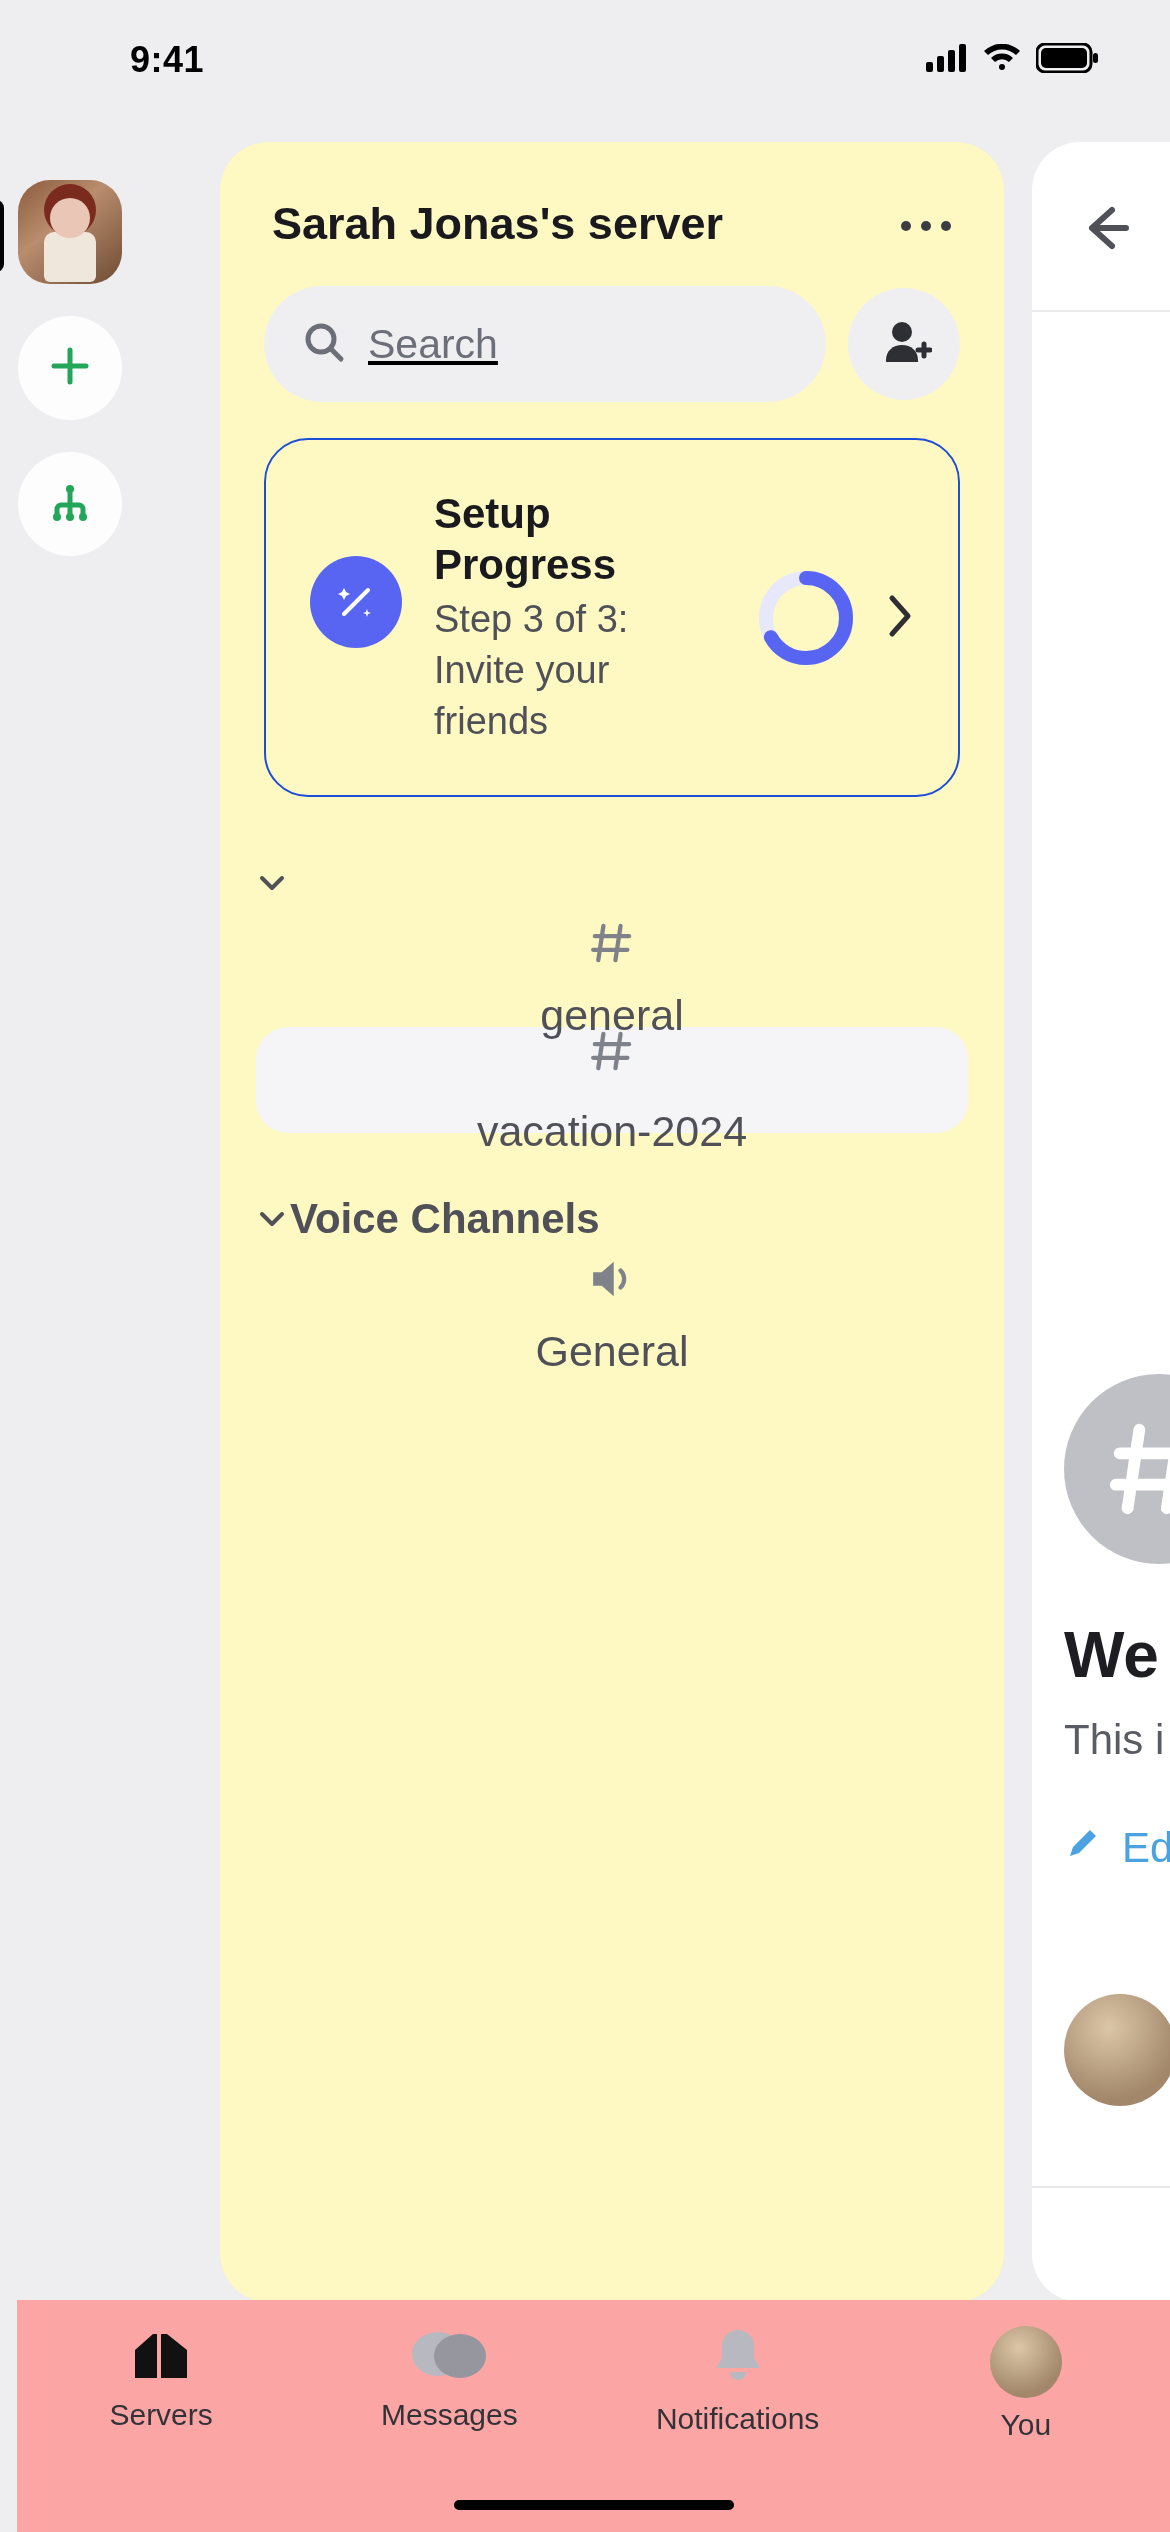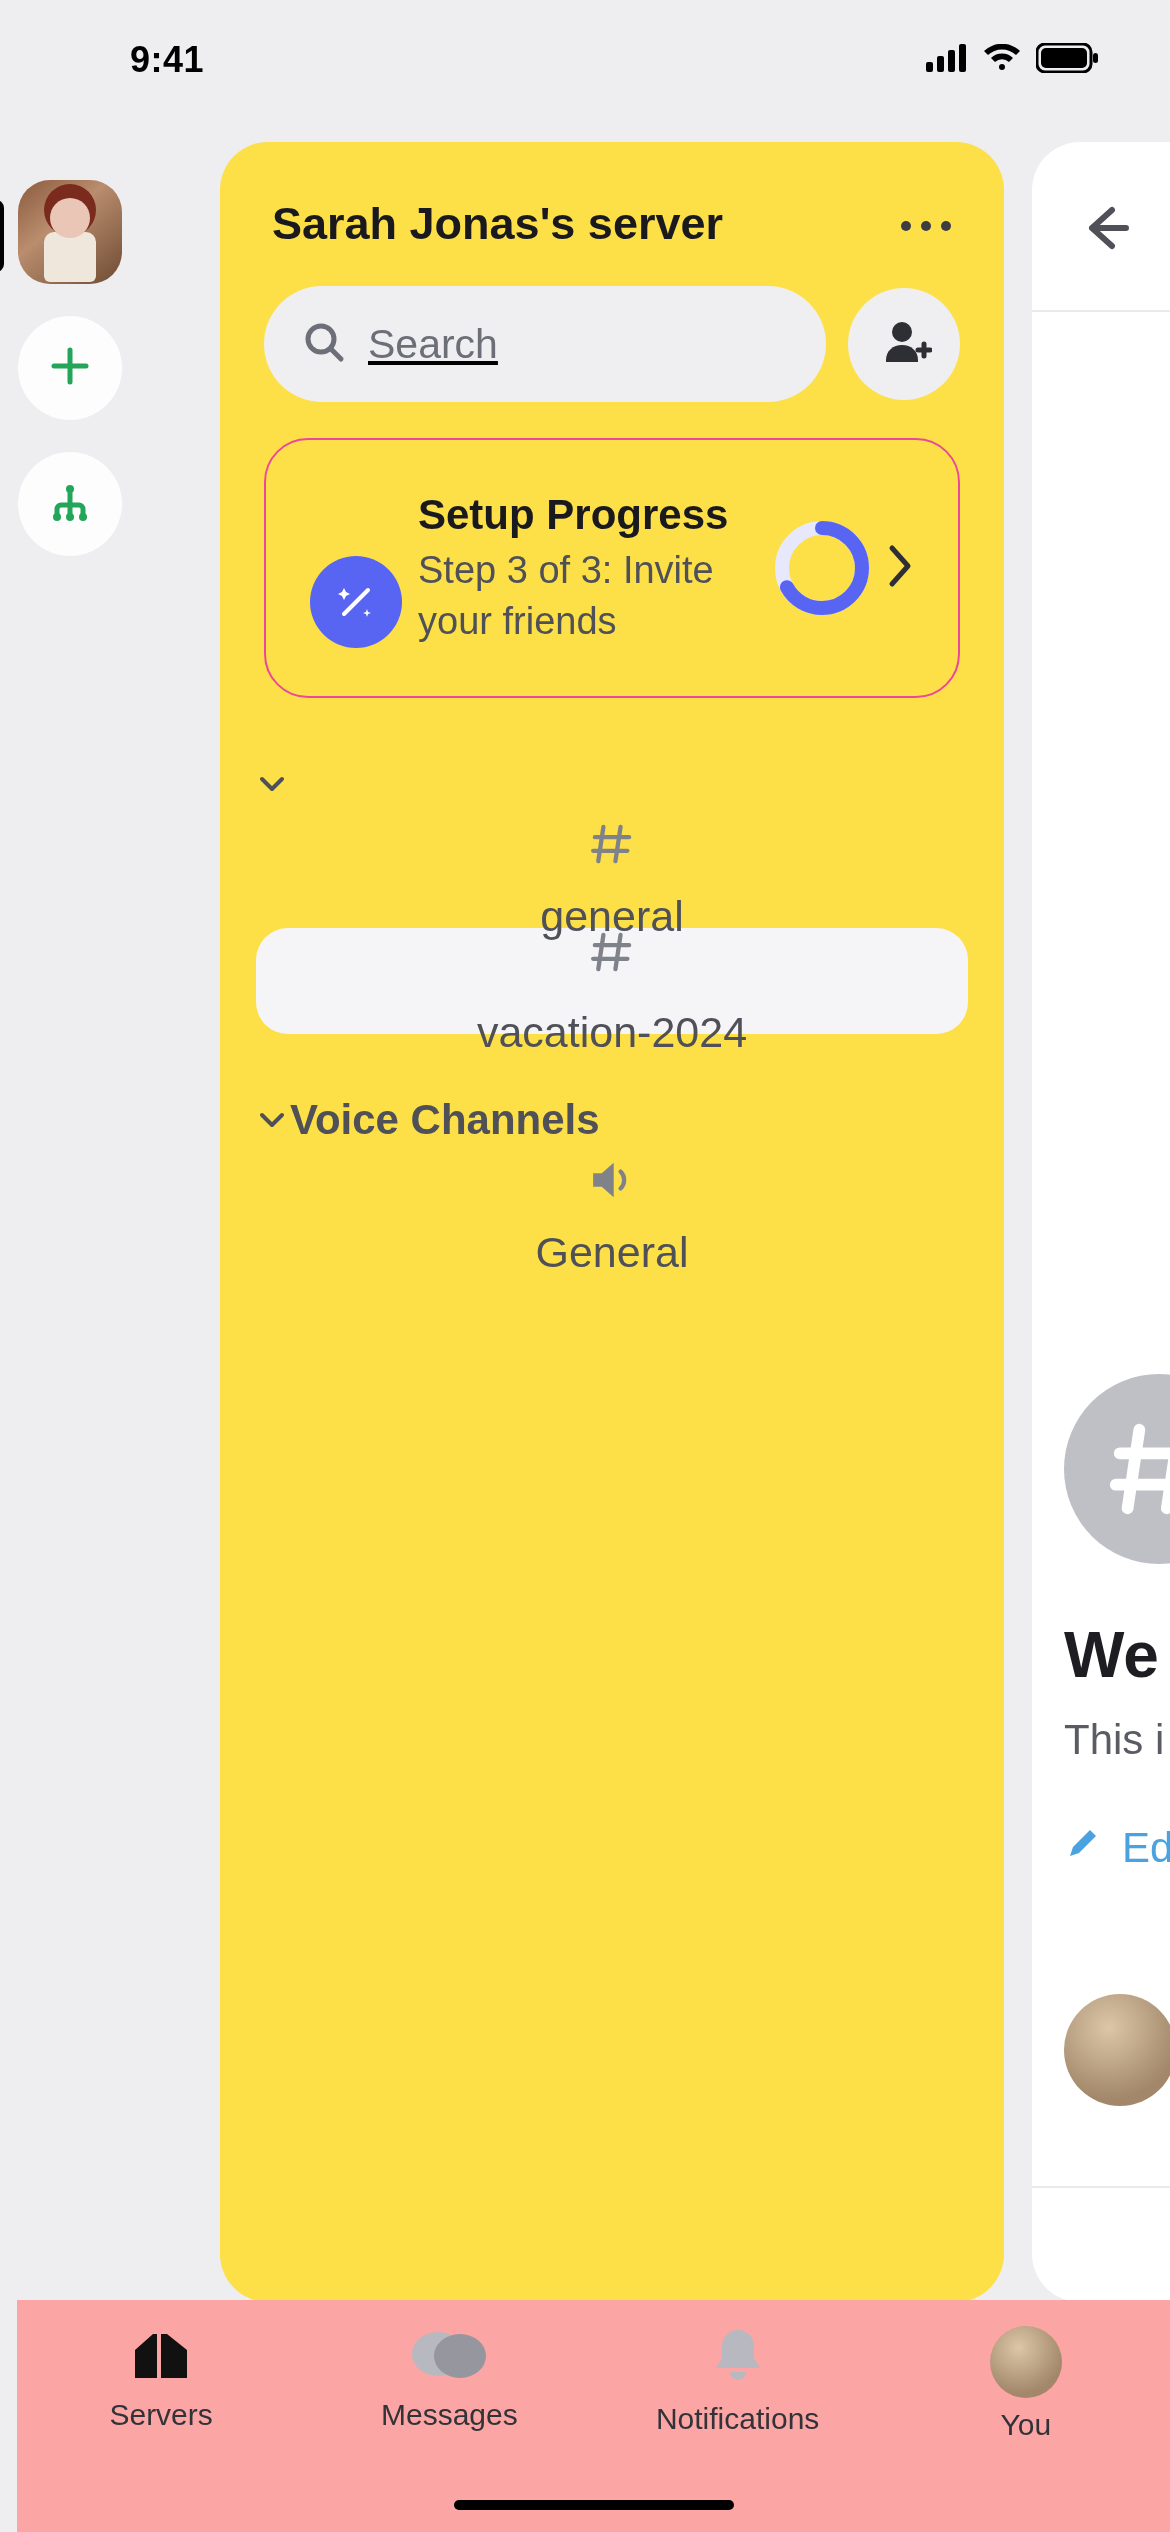--- a/index.html
+++ b/index.html
@@ -10,31 +10,31 @@
   .status-time { font-size: 36px; font-weight: 700; letter-spacing: 0.5px; }
   .status-icons { display: flex; align-items: center; gap: 14px; }
 
   
   .server-rail { position: absolute; left: 0; top: 180px; width: 140px; display: flex; flex-direction: column; align-items: center; gap: 32px; }
   .server-avatar { width: 104px; height: 104px; border-radius: 32px; background: linear-gradient(140deg,#8a5a3c,#b98d6e 40%,#6e4b33); position: relative; overflow: hidden; }
   .server-avatar-active { position: absolute; left: -8px; top: 200px; width: 12px; height: 72px; background:#000; border-radius: 0 8px 8px 0; }
   .rail-btn { width: 104px; height: 104px; border-radius: 52px; background:#fdfdfd; display:flex; align-items:center; justify-content:center; }
 
   
-  .panel { position:absolute; left: 220px; top: 142px; width: 784px; bottom: 230px; background:#fde047; border-radius: 48px; box-shadow: 0 0 1px rgba(0,0,0,.04); padding: 56px 36px 0 36px; }
+  .panel { position:absolute; left: 220px; top: 142px; width: 784px; bottom: 230px; background:#fef9c3; border-radius: 48px; box-shadow: 0 0 1px rgba(0,0,0,.04); padding: 56px 36px 0 36px; }
   .panel-header { display:flex; align-items:center; justify-content:space-between; padding: 0 16px 36px 16px; }
   .server-title { font-size:45px; font-weight:800; color:#1a1a1e; }
   .dots { font-size:24px; letter-spacing:8px; color:#3b3d42; }
 
   .search-row { display:flex; gap:22px; align-items:center; padding:0 8px; }
   .search-pill { flex:1; background:#efeff1; height:116px; border-radius:60px; display:flex; align-items:center; gap:22px; padding:0 38px;text-decoration:underline; }
   .search-pill span.ph { font-size:41px; color:#6d6f78; }
   .add-user-btn { width:112px; height:112px; border-radius:56px; background:#efeff1; display:flex; align-items:center; justify-content:center; }
 
-  .setup-card { margin: 36px 8px 0 8px; border:2px solid #ec4899; border-radius:44px; padding: 48px 44px 48px 44px; display:flex; align-items:center; gap:16px; }
+  .setup-card { margin: 36px 8px 0 8px; border:2px solid #1d4ed8; border-radius:44px; padding: 48px 44px 48px 44px; display:flex; align-items:center; gap:32px; }
   .wand-circle { width:92px; height:92px; border-radius:46px; background:#5865f2; flex:none; display:flex; align-items:center; justify-content:center; margin-top: 68px; align-self:flex-start; }
   .setup-text { flex:1; }
   .setup-title { font-size:42px; font-weight:800; line-height:1.22; color:#1a1a1e; }
   .setup-sub { font-size:38px; color:#4f5058; line-height:1.34; margin-top:4px; }
   .progress-ring { width:96px; height:96px; flex:none; }
   .chev { flex:none; }
 
   .section-header { display:flex; align-items:center; gap:4px; margin: 62px 2px 12px 2px; color:#4f5058; font-size:42px; font-weight:700; }
 
   .channel { display:flex; align-items:center; gap:24px; height:106px; border-radius:32px; padding:0 26px; margin: 2px 0; flex-direction: column; }

